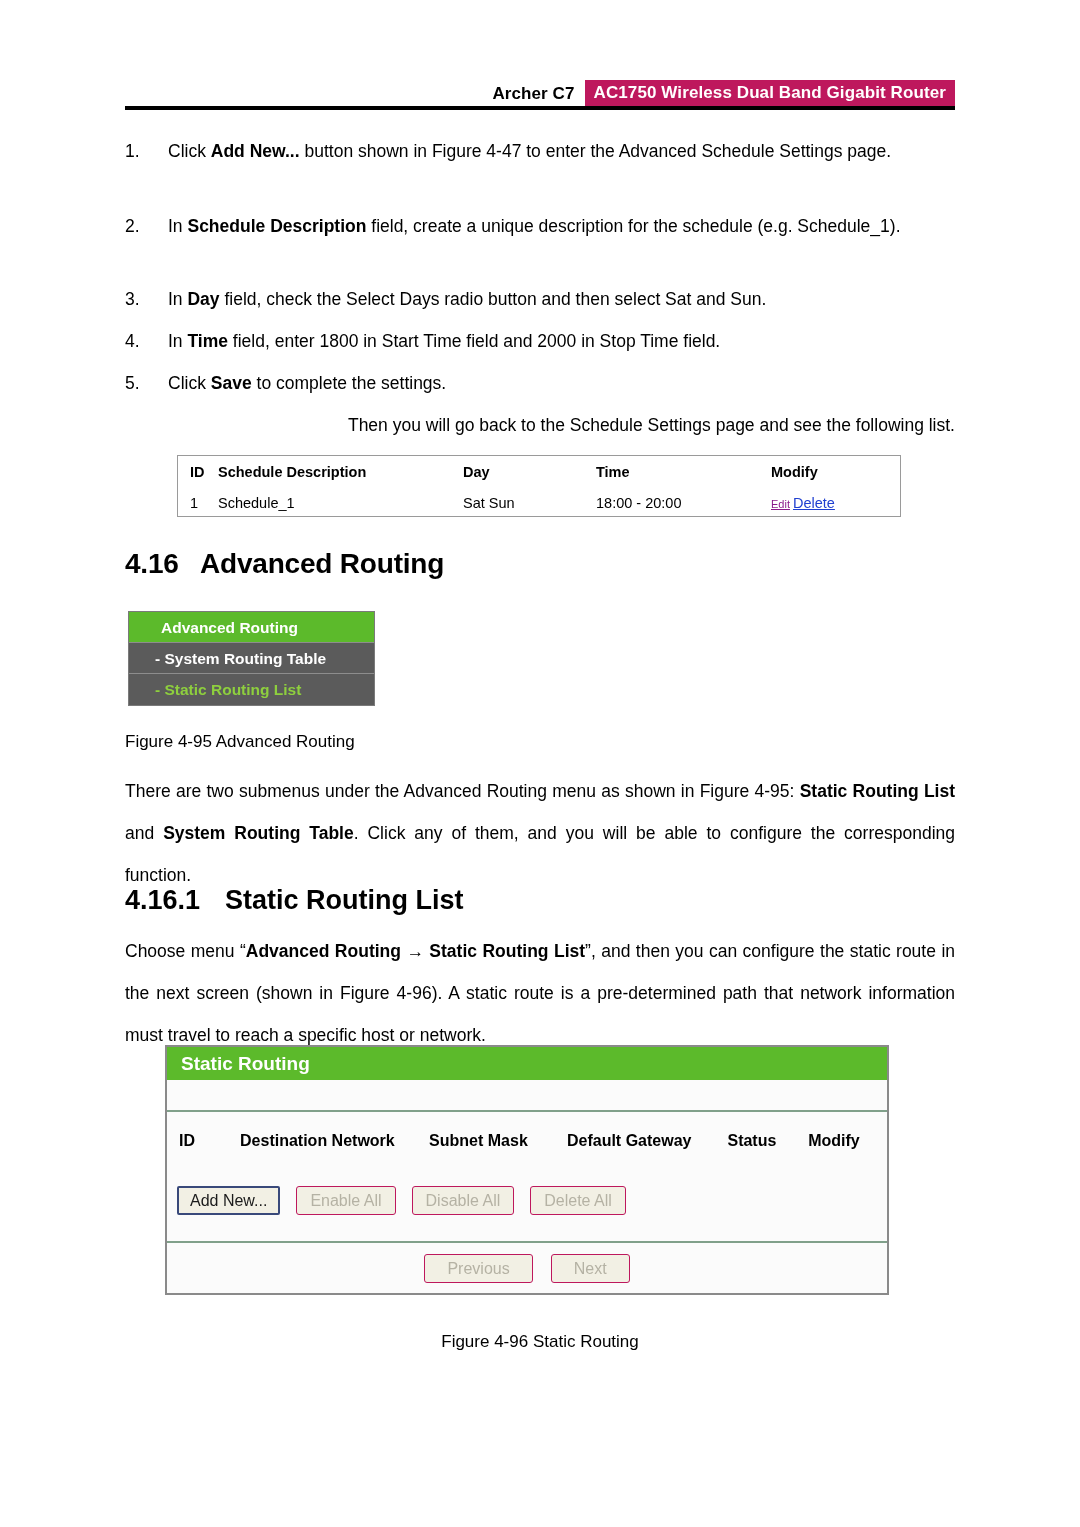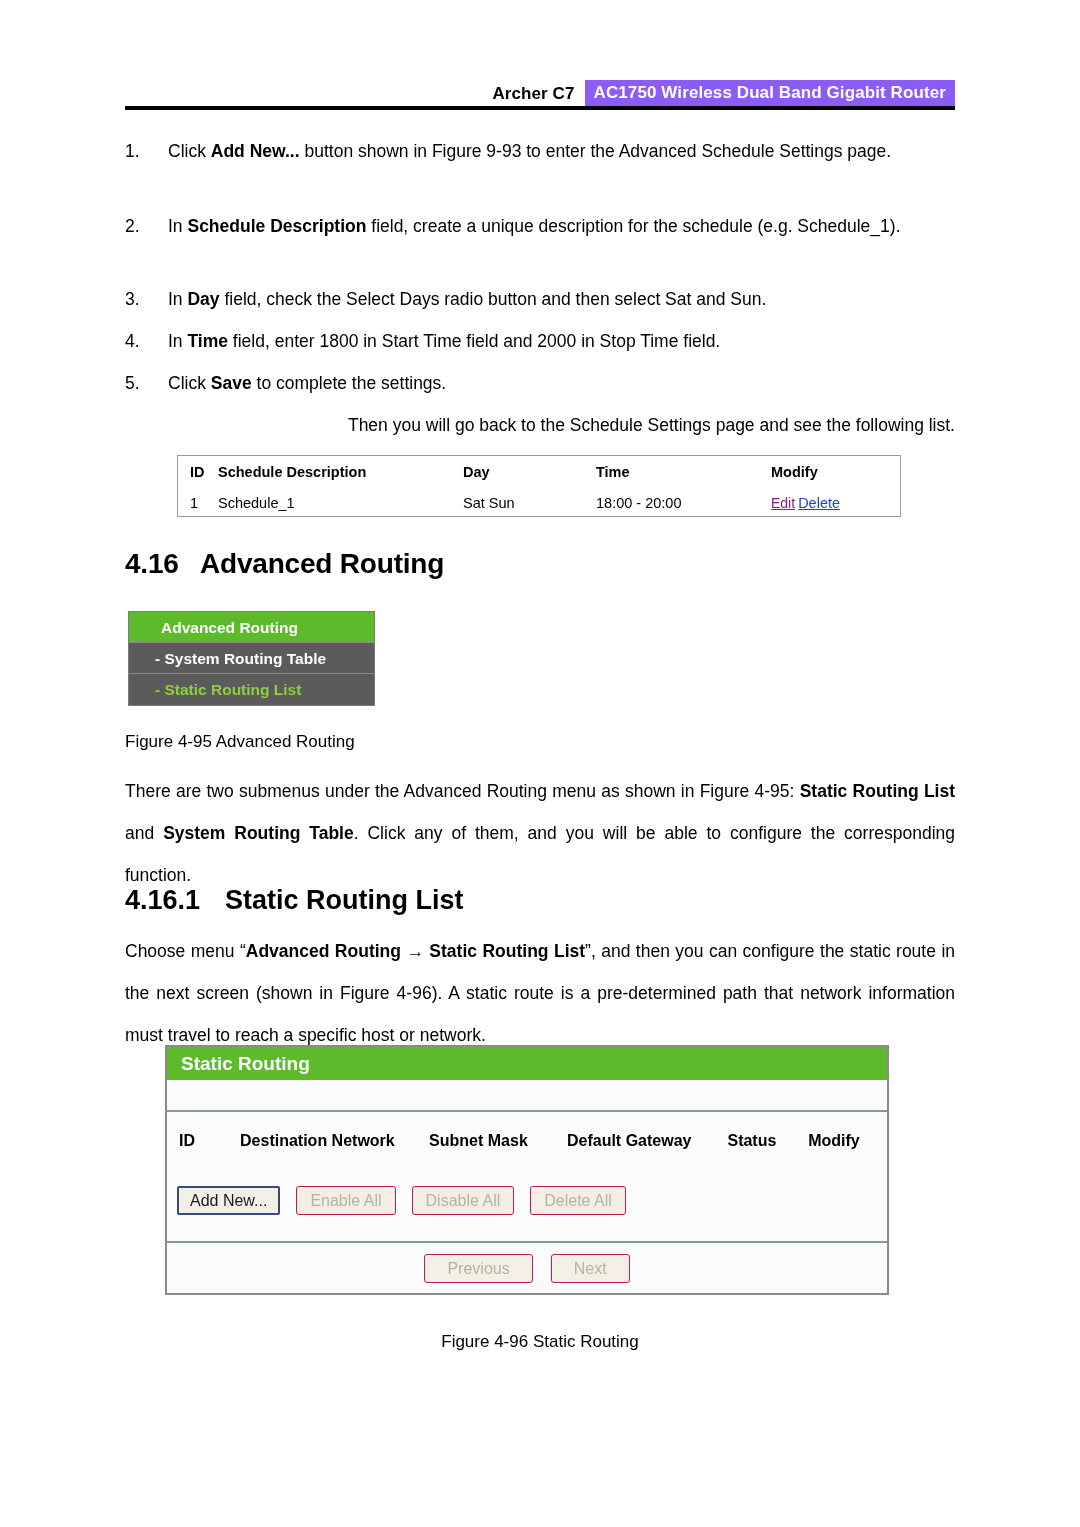--- a/index.html
+++ b/index.html
@@ -37,21 +37,21 @@
   .header-model {
     font-size: 17px;
     font-weight: bold;
     letter-spacing: 0.1px;
     color: #000;
     padding: 3px 10px 0 0;
     white-space: nowrap;
     line-height: 22px;
   }
   .header-product {
-    background: #8b5cf6;
+    background: #be185d;
     color: #ffffff;
     font-size: 17px;
     font-weight: bold;
     letter-spacing: 0.1px;
     padding: 2px 9px 2px 9px;
     white-space: nowrap;
     line-height: 22px;
   }
   .header-rule {
     position: absolute;
@@ -116,21 +116,21 @@
   .sched-c0 { width: 28px; padding-left: 12px; }
   .sched-c1 { width: 245px; }
   .sched-c2 { width: 133px; }
   .sched-c3 { width: 175px; }
   .sched-c4 { width: 120px; }
   .sched-row span { font-size: 14.5px; }
   .sched-row.head span { font-size: 14.5px; font-weight: bold; }
   .link-edit {
     color: #8b1a8b;
     text-decoration: underline;
-    font-size: 14px;
+    font-size: 11px;
     cursor: pointer;
   }
   .link-delete {
     color: #1f3fd0;
     text-decoration: underline;
     font-size: 14.5px;
     cursor: pointer;
     margin-left: 3px;
   }
 
@@ -294,21 +294,21 @@
   <div class="header">
     <div class="header-inner">
       <div class="header-model">Archer C7</div>
       <div class="header-product">AC1750 Wireless Dual Band Gigabit Router</div>
     </div>
   </div>
   <div class="header-rule"></div>
 
   <div class="ol-item" id="step-0" style="top:130px;">
     <span class="ol-num">1.</span>
-    <span class="ol-text"><span>Click </span><b>Add New...</b><span> button shown in Figure 9-93 to enter the Advanced Schedule Settings page.</span></span>
+    <span class="ol-text"><span>Click </span><b>Add New...</b><span> button shown in Figure 4-47 to enter the Advanced Schedule Settings page.</span></span>
   </div>
   <div class="ol-item" id="step-1" style="top:205px;">
     <span class="ol-num">2.</span>
     <span class="ol-text"><span>In </span><b>Schedule Description</b><span> field, create a unique description for the schedule (e.g. Schedule_1).</span></span>
   </div>
   <div class="ol-item" id="step-2" style="top:278px;">
     <span class="ol-num">3.</span>
     <span class="ol-text nojustify"><span>In </span><b>Day</b><span> field, check the Select Days radio button and then select Sat and Sun.</span></span>
   </div>
   <div class="ol-item" id="step-3" style="top:320px;">

